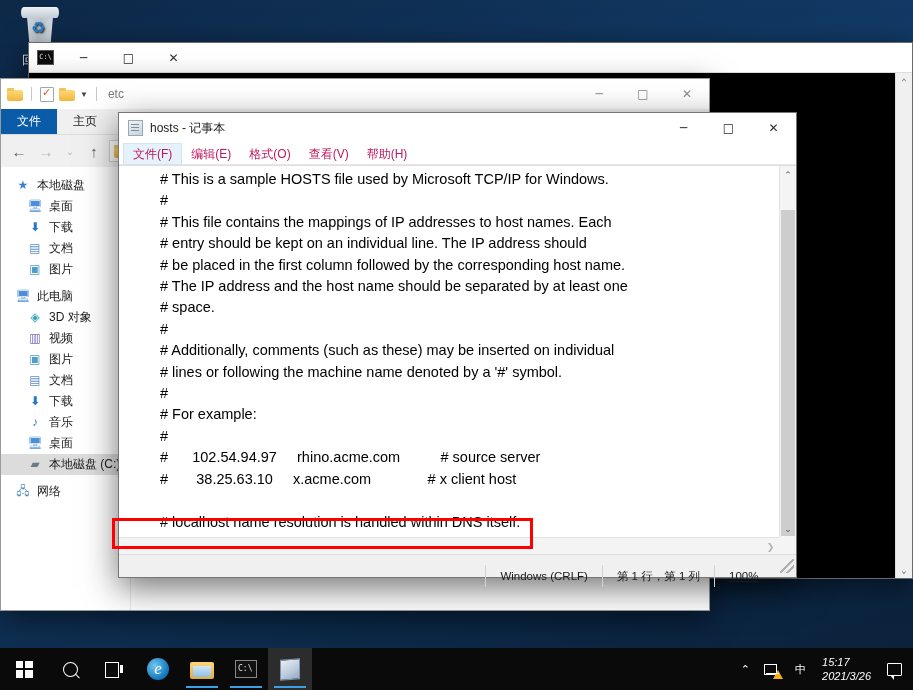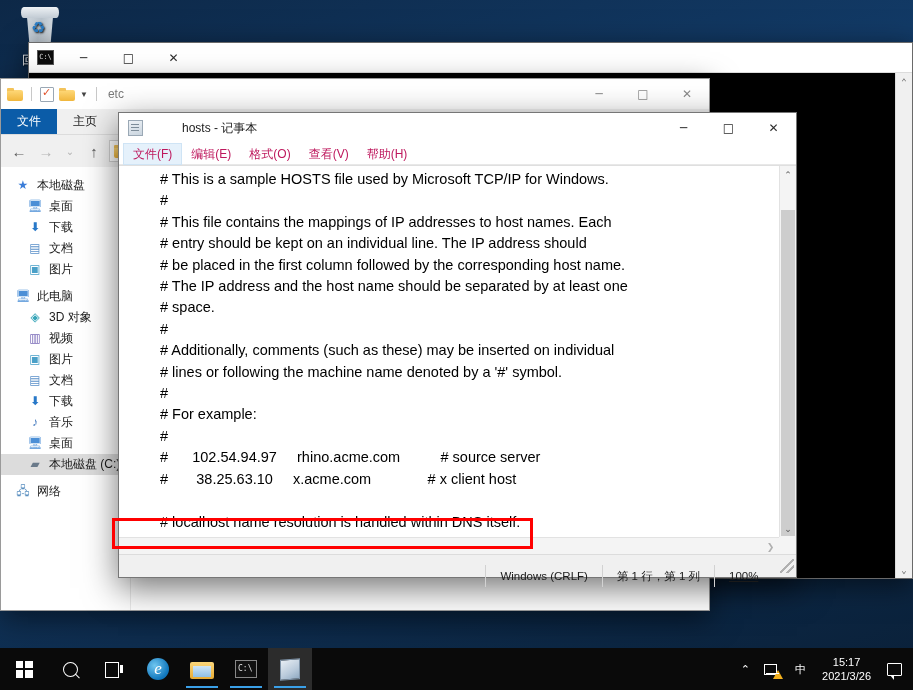--- a/index.html
+++ b/index.html
@@ -223,21 +223,21 @@
   .np-ico::before {
     content: ""; position: absolute; inset: 0;
     background: linear-gradient(160deg,#eef2f6,#c9d4de);
     border: 1px solid #9aa8b5;
   }
   .np-ico::after {
     content: ""; position: absolute; left: 3px; top: 4px;
     width: 8px; height: 1px; background: #7d8c99;
     box-shadow: 0 3px 0 #7d8c99, 0 6px 0 #7d8c99;
   }
-  #np-title { font-size: 12px; color: #1a1a1a; flex: 1; margin-left: 32px; }
+  #np-title { font-size: 12px; color: #1a1a1a; flex: 1; }
   #np-titlebar .win-btns { height: 30px; }
   #np-menubar {
     height: 22px; background: #fff; display: flex; align-items: center;
     padding-left: 4px; border-bottom: 1px solid #e8e8e8;
   }
   .np-menu {
     padding: 0 9px; font-size: 12px; color: #be185d; line-height: 22px;
   }
   .np-menu.first { background: #e5f1fb; border: 1px solid #cfe4f5; line-height: 20px; }
   #np-textarea {
@@ -374,21 +374,21 @@
   .net-ico::after {
     content: ""; position: absolute; left: 2px; top: 11px;
     width: 13px; height: 1.6px; background: #fff;
   }
   .warn-badge {
     position: absolute; right: -2px; bottom: -2px;
     width: 0; height: 0;
     border-left: 5px solid transparent; border-right: 5px solid transparent;
     border-bottom: 9px solid #f2b01e;
   }
-  #clock { text-align: center; line-height: 14px; padding: 0 9px; }
+  #clock { text-align: left; line-height: 14px; padding: 0 9px; font-style: italic; }
   .notif-ico {
     width: 15px; height: 13px; border: 1.4px solid #fff; border-radius: 1px;
     position: relative;
   }
   .notif-ico::after {
     content: ""; position: absolute; left: 2px; bottom: -5px;
     width: 0; height: 0; border-left: 4px solid transparent;
     border-top: 5px solid #fff;
   }
 </style>

